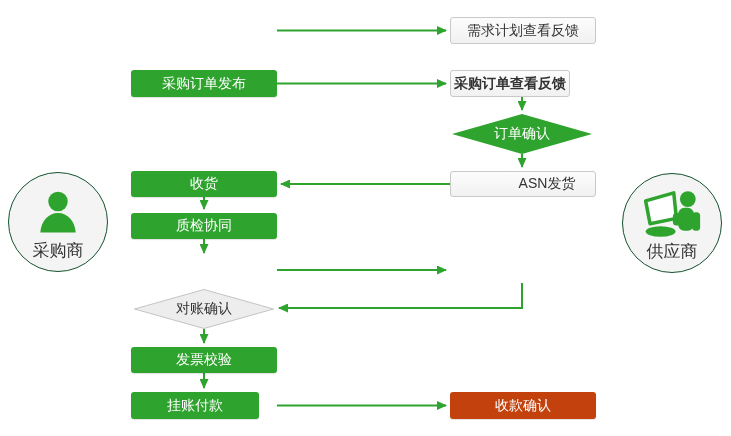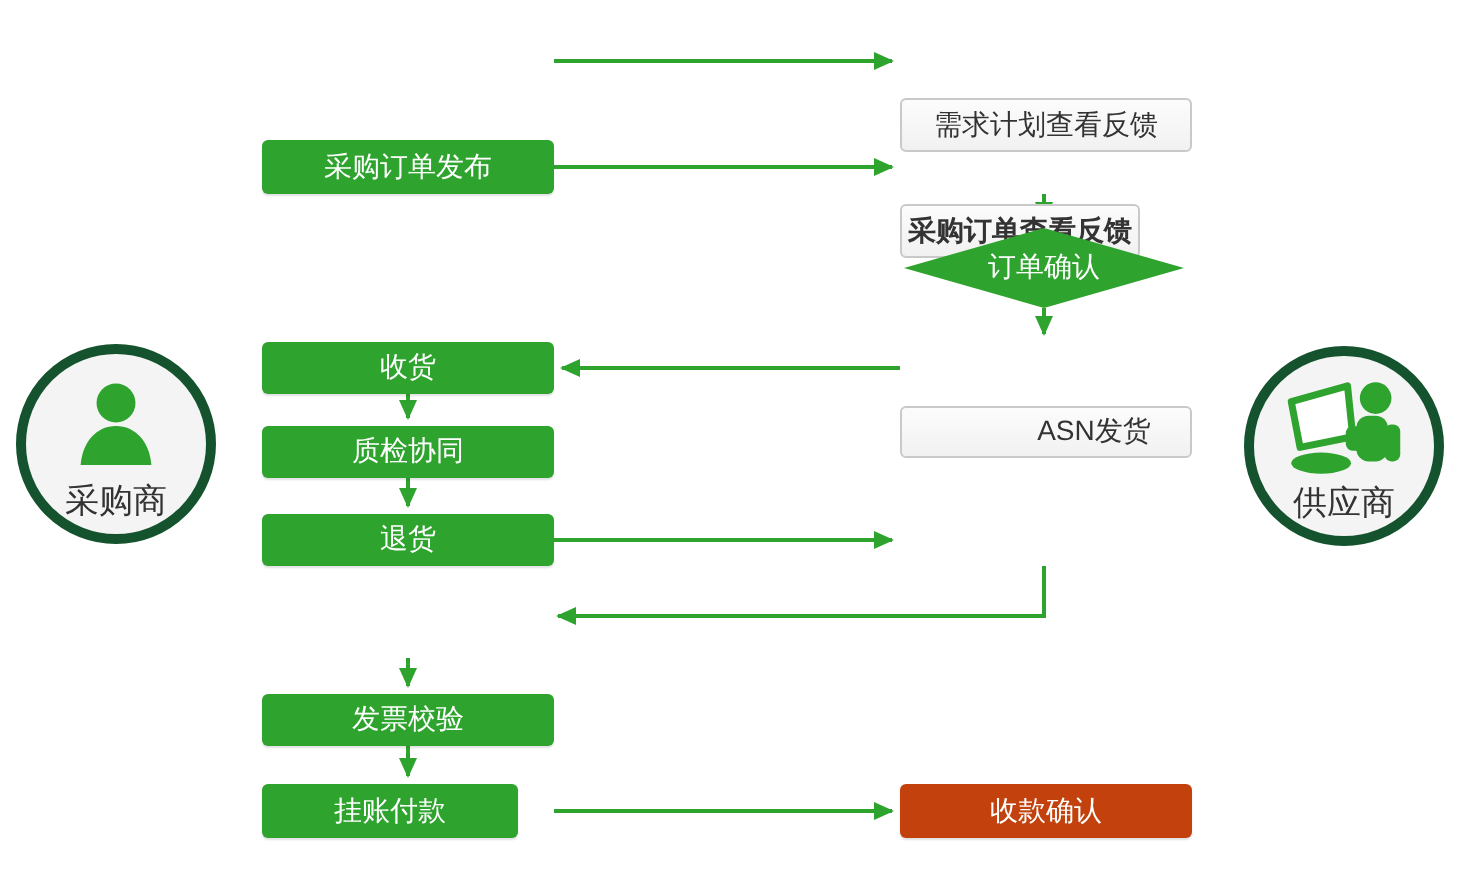--- a/index.html
+++ b/index.html
@@ -8,34 +8,34 @@
     font-family:"Liberation Sans","DejaVu Sans",sans-serif;overflow:hidden;
   }
   .connectors{position:absolute;left:0;top:0;width:731px;height:436px;}
   .node{
     position:absolute;display:flex;align-items:center;justify-content:center;
     font-size:14px;border-radius:3px;box-sizing:border-box;white-space:nowrap;
   }
   .node-green{background:#2EA42E;color:#ffffff;box-shadow:0 1px 1px rgba(0,0,0,0.12);}
   .node-light{
     background:linear-gradient(#fcfcfc,#f1f1f1);
-    border:1px solid #c9c9c9;color:#333333;margin-top:32px;
+    border:1px solid #c9c9c9;color:#333333;
   }
   .node-red{background:#c2410c;color:#ffffff;box-shadow:0 1px 1px rgba(0,0,0,0.12);}
   .diamond{position:absolute;}
   .diamond svg{position:absolute;left:0;top:0;}
   .diamond .lbl{
     position:absolute;left:0;top:0;right:0;bottom:0;
     display:flex;align-items:center;justify-content:center;font-size:14px;
   }
   .diamond-green .lbl{color:#ffffff;}
   .diamond-gray .lbl{color:#333333;}
   .actor{
     position:absolute;width:100px;height:100px;border-radius:50%;
-    background:#f4f4f4;border:5px solid #14532d;box-sizing:border-box;
+    background:#f4f4f4;border:1px solid #14532d;box-sizing:border-box;
     display:flex;flex-direction:column;align-items:center;justify-content:center;
   }
   .actor .icon{line-height:0;margin-top:6px;}
   .actor .lbl{font-size:17px;color:#333333;margin-top:2px;}
 </style>
 </head>
 <body>
 
 <div class="canvas">
 
@@ -87,30 +87,33 @@
 
   <div class="node node-green" style="left:131px;top:171px;width:146px;height:26px;">
     <span>收货</span>
   </div>
   <div class="node node-green" style="left:131px;top:70px;width:146px;height:27px;">
     <span>采购订单发布</span>
   </div>
   <div class="node node-green" style="left:131px;top:213px;width:146px;height:26px;">
     <span>质检协同</span>
   </div>
-  <div class="node node-green" style="left:131px;top:257px;width:146px;height:26px;">
-    <span>退货</span>
-  </div>
   <div class="node node-green" style="left:131px;top:347px;width:146px;height:26px;">
     <span>发票校验</span>
   </div>
   <div class="node node-green" style="left:131px;top:392px;width:128px;height:27px;">
     <span>挂账付款</span>
   </div>
 
+  <div class="diamond diamond-gray" style="left:134px;top:289px;width:140px;height:40px;">
+    <svg width="140" height="40" viewBox="0 0 140 40" xmlns="http://www.w3.org/2000/svg">
+      <polygon points="70,0.5 139.5,20 70,39.5 0.5,20" fill="#ededed" stroke="#c3c3c3" stroke-width="1"></polygon>
+    </svg>
+    <span class="lbl">对账确认</span>
+  </div>
 
   <div class="node node-light" style="left:450px;top:17px;width:146px;height:27px;">
     <span>需求计划查看反馈</span>
   </div>
   <div class="node node-light" style="left:450px;top:70px;width:120px;height:27px;font-weight:bold;">
     <span>采购订单查看反馈</span>
   </div>
   <div class="node node-light" style="left:450px;top:171px;width:146px;height:26px;padding-left:48px;">
     <span>ASN发货</span>
   </div>

